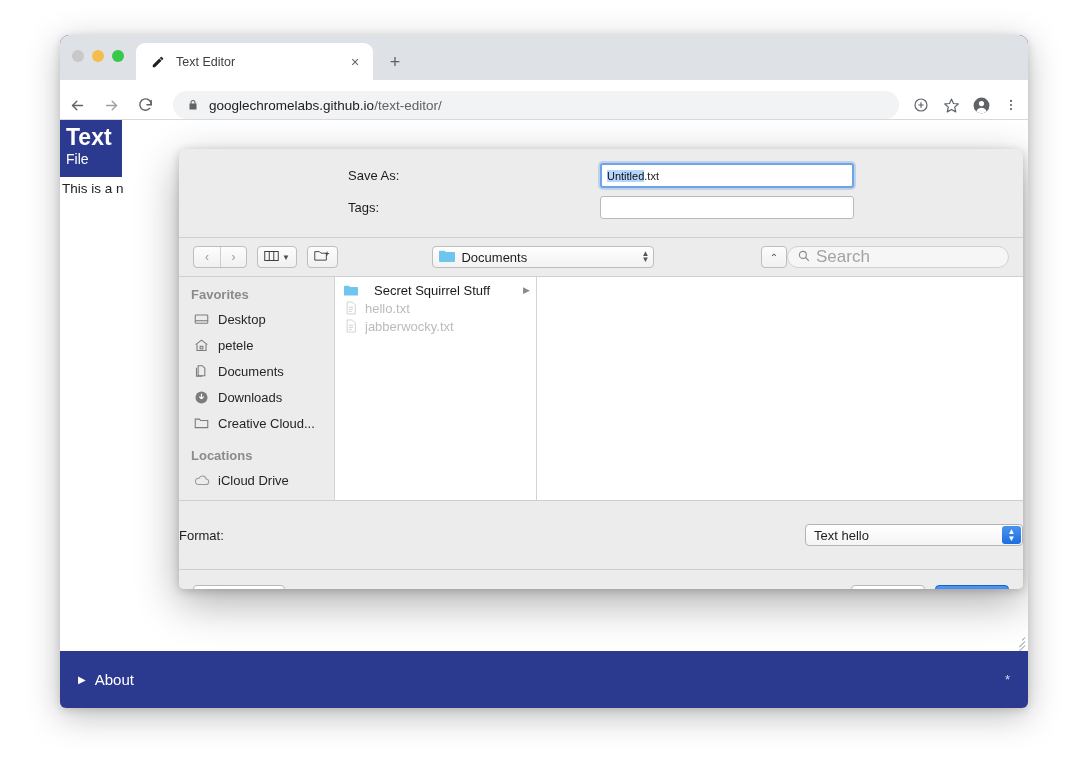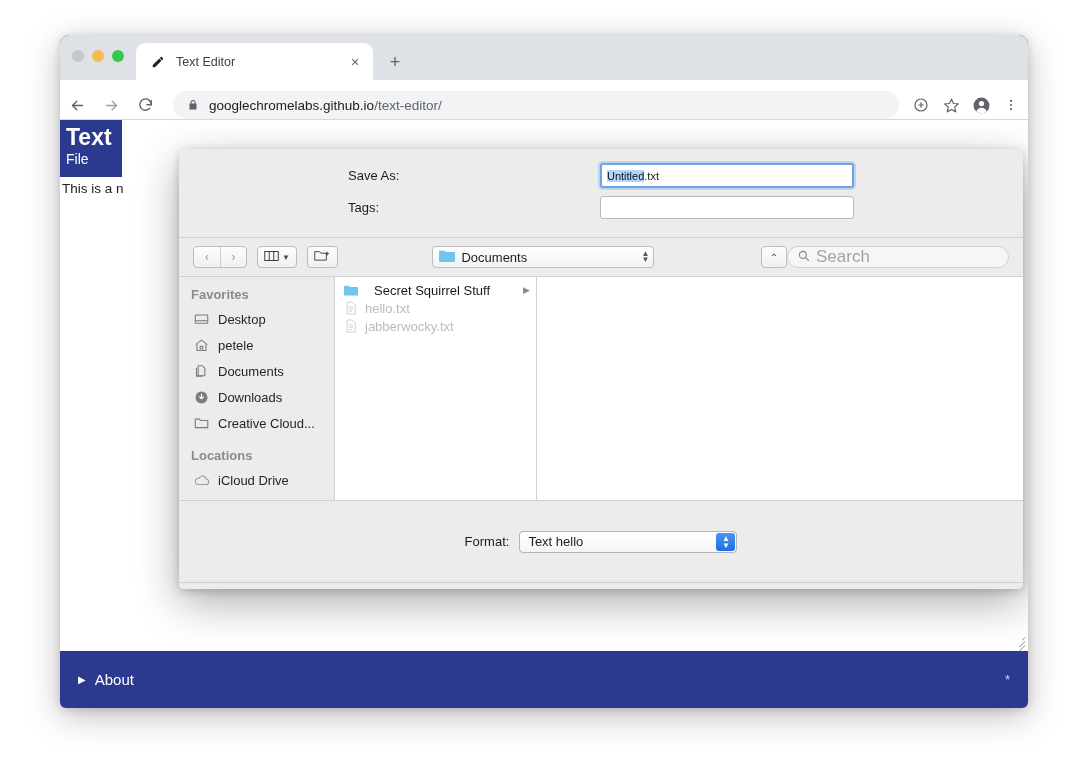--- a/index.html
+++ b/index.html
@@ -367,24 +367,24 @@
   }
   .file-row.folder { color: #1a1a1a; font-weight: 500; gap: 16px; }
   .file-row.disabled { color: #bbbbbb; }
   .file-icon { width: 15px; height: 15px; display: flex; align-items: center; justify-content: center; }
   .file-name { flex: 1; white-space: nowrap; overflow: hidden; }
   .disclose { color: #8a8a8a; font-size: 9px; }
   .col-empty { flex: 1; background: #ffffff; }
 
   
   .dlg-format {
-    height: 82px;
-    display: flex;
-    align-items: center;
-    justify-content: center;
+    height: 69px;
+    display: flex;
+    align-items: center;
+    justify-content: space-between;
     background: #ececec;
     border-bottom: 1px solid #cfcfcf;
   }
   .format-label { font-size: 13px; padding-right: 10px; }
   .format-popup {
     width: 218px;
     height: 22px;
     border: 1px solid #b4b4b4;
     border-radius: 4px;
     background: linear-gradient(#ffffff, #f4f4f4);

